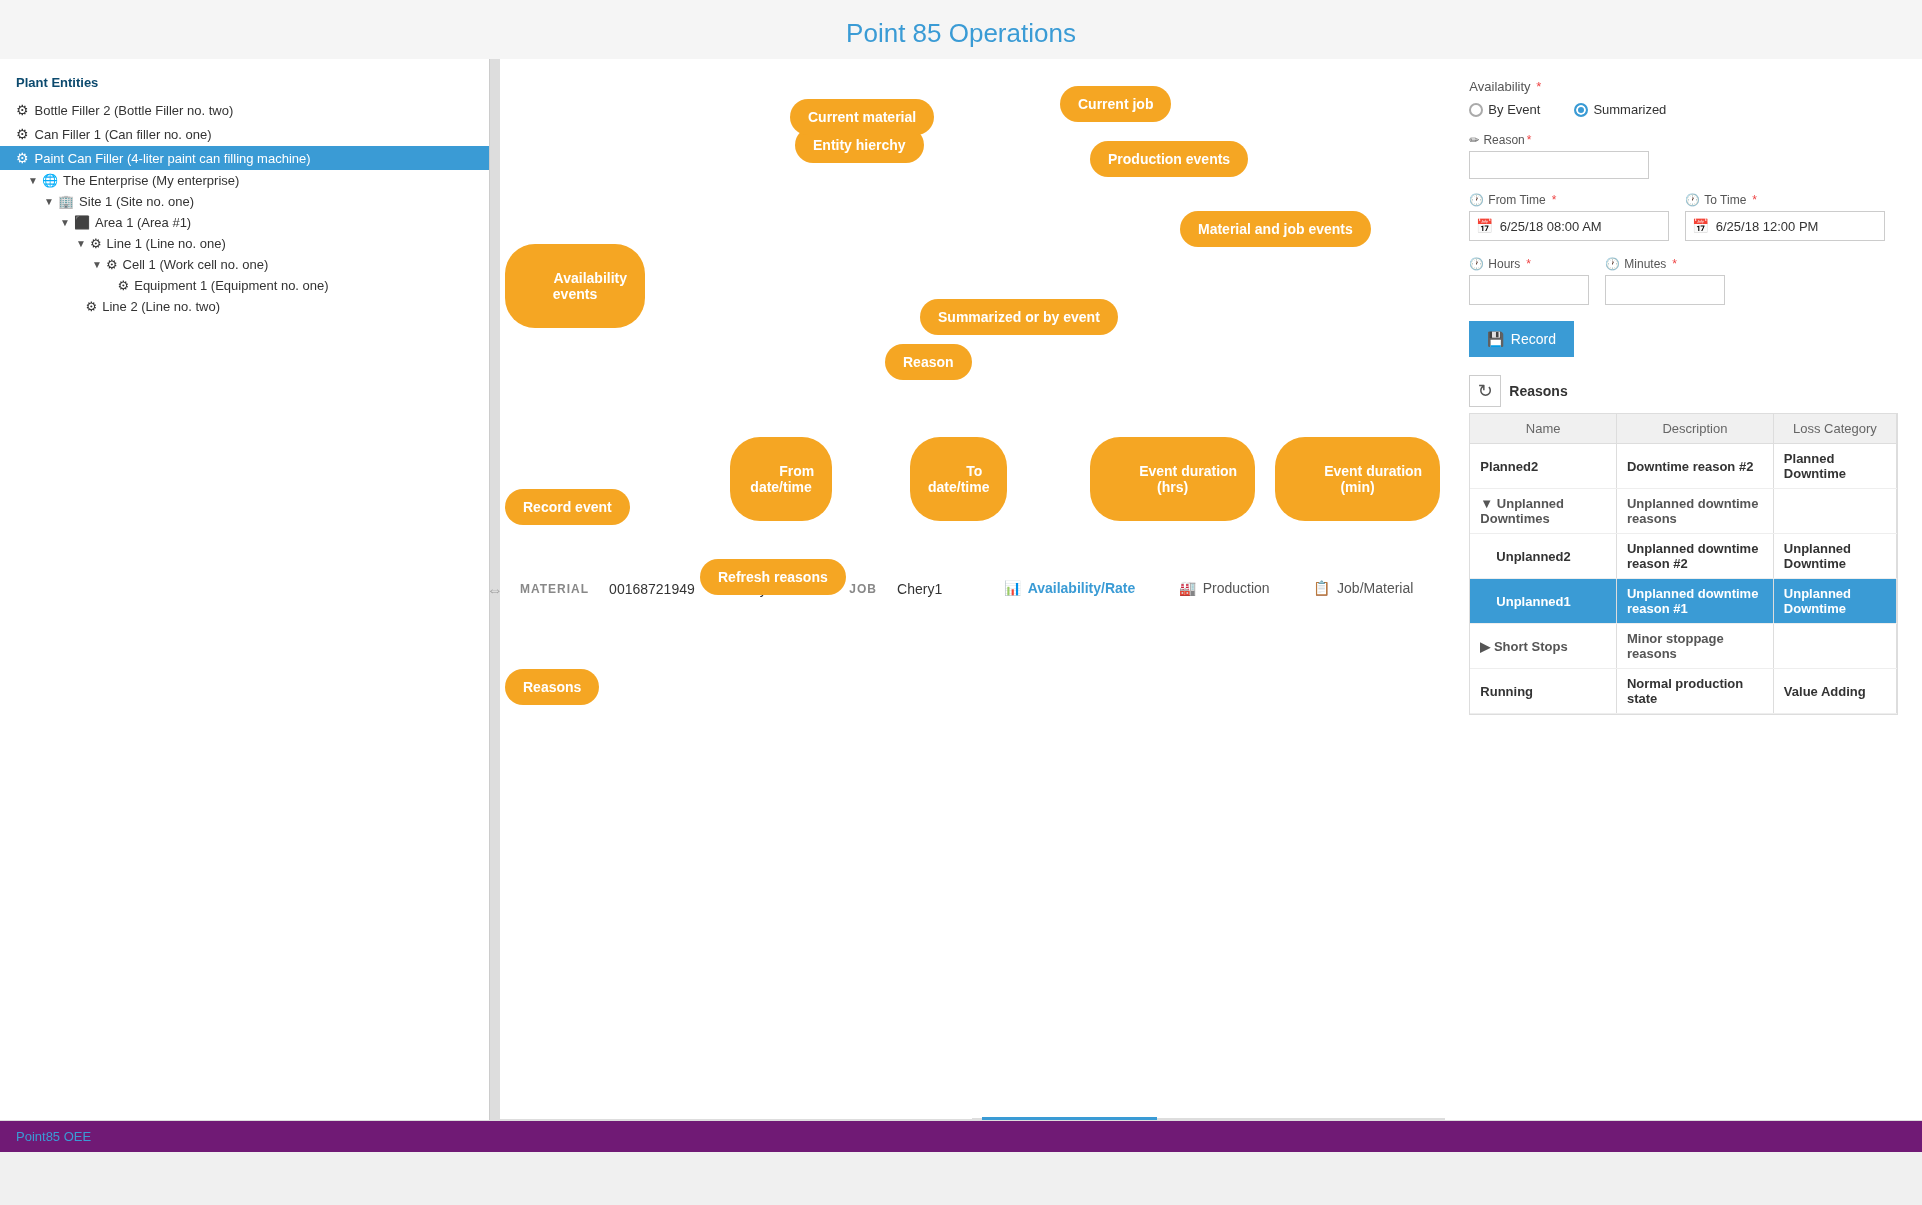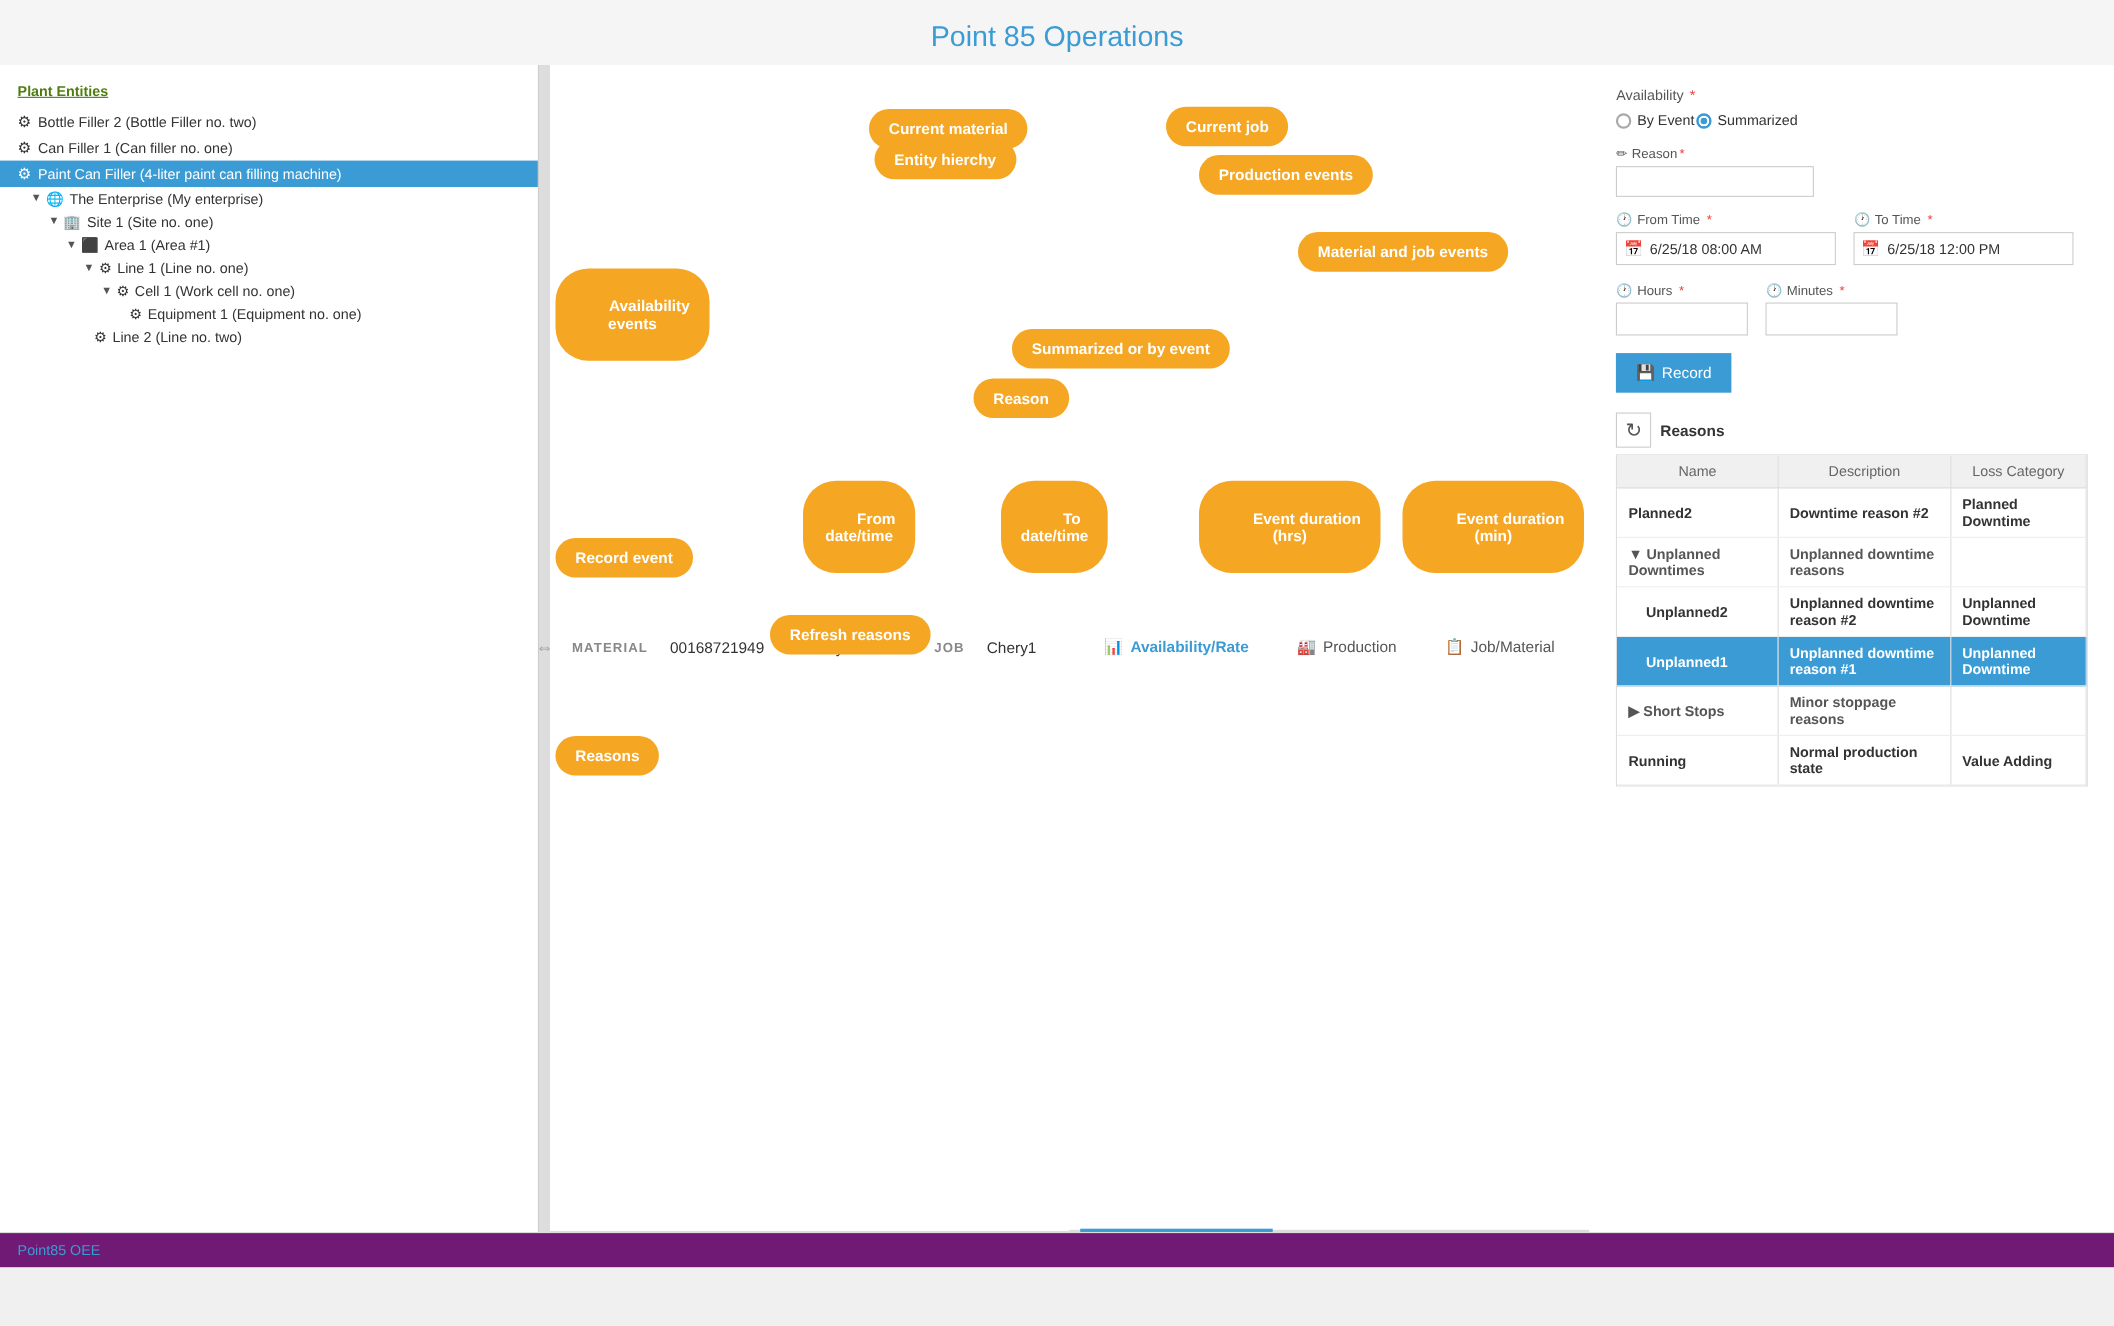--- a/index.html
+++ b/index.html
@@ -6,21 +6,21 @@
     body { font-family: Arial, sans-serif; font-size: 13px; background: #f0f0f0; color: #333; width: 1922px; min-height: 1205px; }
 
     .page-wrapper { display: flex; flex-direction: column; height: 1152px; background: #f5f5f5; }
 
     .page-title { text-align: center; color: #3a9bd5; font-size: 26px; font-weight: 400; padding: 18px 0 10px 0; }
 
     .main-content { display: flex; flex: 1; overflow: hidden; position: relative; }
 
     
     .sidebar { width: 490px; min-width: 490px; background: #fff; border-right: 1px solid #ccc; padding: 12px 0; overflow-y: auto; }
-    .sidebar-title { font-size: 13px; font-weight: bold; padding: 4px 16px 8px 16px; color: #4d7c0f; text-decoration: underline; }
+    .sidebar-title { font-size: 13px; font-weight: bold; padding: 4px 16px 8px 16px; color: #0c4a6e; }
     .sidebar-item { display: flex; align-items: center; padding: 4px 16px; cursor: pointer; font-size: 13px; color: #333; }
     .sidebar-item.selected { background: #3a9bd5; color: #fff; }
     .sidebar-item .gear-icon { margin-right: 6px; font-size: 14px; }
     .tree-node { padding: 3px 16px; display: flex; align-items: center; font-size: 13px; cursor: pointer; }
     .tree-node .arrow { margin-right: 4px; font-size: 10px; color: #555; }
     .indent1 { padding-left: 28px; }
     .indent2 { padding-left: 44px; }
     .indent3 { padding-left: 60px; }
     .indent4 { padding-left: 76px; }
     .indent5 { padding-left: 92px; }
@@ -45,21 +45,21 @@
     .tab-icon { margin-right: 6px; font-size: 14px; }
 
     
     .tab-content { flex: 1; overflow-y: auto; padding: 20px 24px; background: #fff; position: relative; }
 
     
     .section-label { font-size: 13px; color: #555; margin-bottom: 8px; }
     .required { color: #e44; margin-left: 2px; }
 
     
-    .radio-group { display: flex; align-items: center; gap: 2px; margin-bottom: 16px; }
+    .radio-group { display: flex; align-items: center; gap: 34px; margin-bottom: 16px; }
     .radio-option { display: flex; align-items: center; gap: 5px; font-size: 13px; cursor: pointer; }
     .radio-btn { width: 14px; height: 14px; border-radius: 50%; border: 2px solid #aaa; display: inline-block; }
     .radio-btn.checked { border-color: #3a9bd5; background: #3a9bd5; box-shadow: inset 0 0 0 2px #fff; }
 
     
     .field-row { margin-bottom: 14px; }
     .field-label { font-size: 12px; color: #555; margin-bottom: 4px; display: flex; align-items: center; }
     .field-label .pencil { margin-right: 4px; }
     .text-input { width: 180px; height: 28px; border: 1px solid #ccc; padding: 3px 6px; font-size: 13px; }
 
@@ -320,21 +320,21 @@
         </div>
 
       </div>
 
       <div class="callout" style="top:68px; left:295px; transform:none;">
         <span>Entity hierchy</span>
       </div>
       <div class="callout" style="top:40px; left:290px; transform:none;">
         <span>Current material</span>
       </div>
-      <div class="callout" style="top:38px; left:560px; transform:none;">
+      <div class="callout" style="top:27px; left:560px; transform:none;">
         <span>Current job</span>
       </div>
       <div class="callout" style="top:82px; left:590px; transform:none;">
         <span>Production events</span>
       </div>
       <div class="callout" style="top:185px; left:5px; transform:none; text-align:center; white-space:pre;">
         <span>Availability
 events</span>
       </div>
       <div class="callout" style="top:240px; left:420px; transform:none;">

